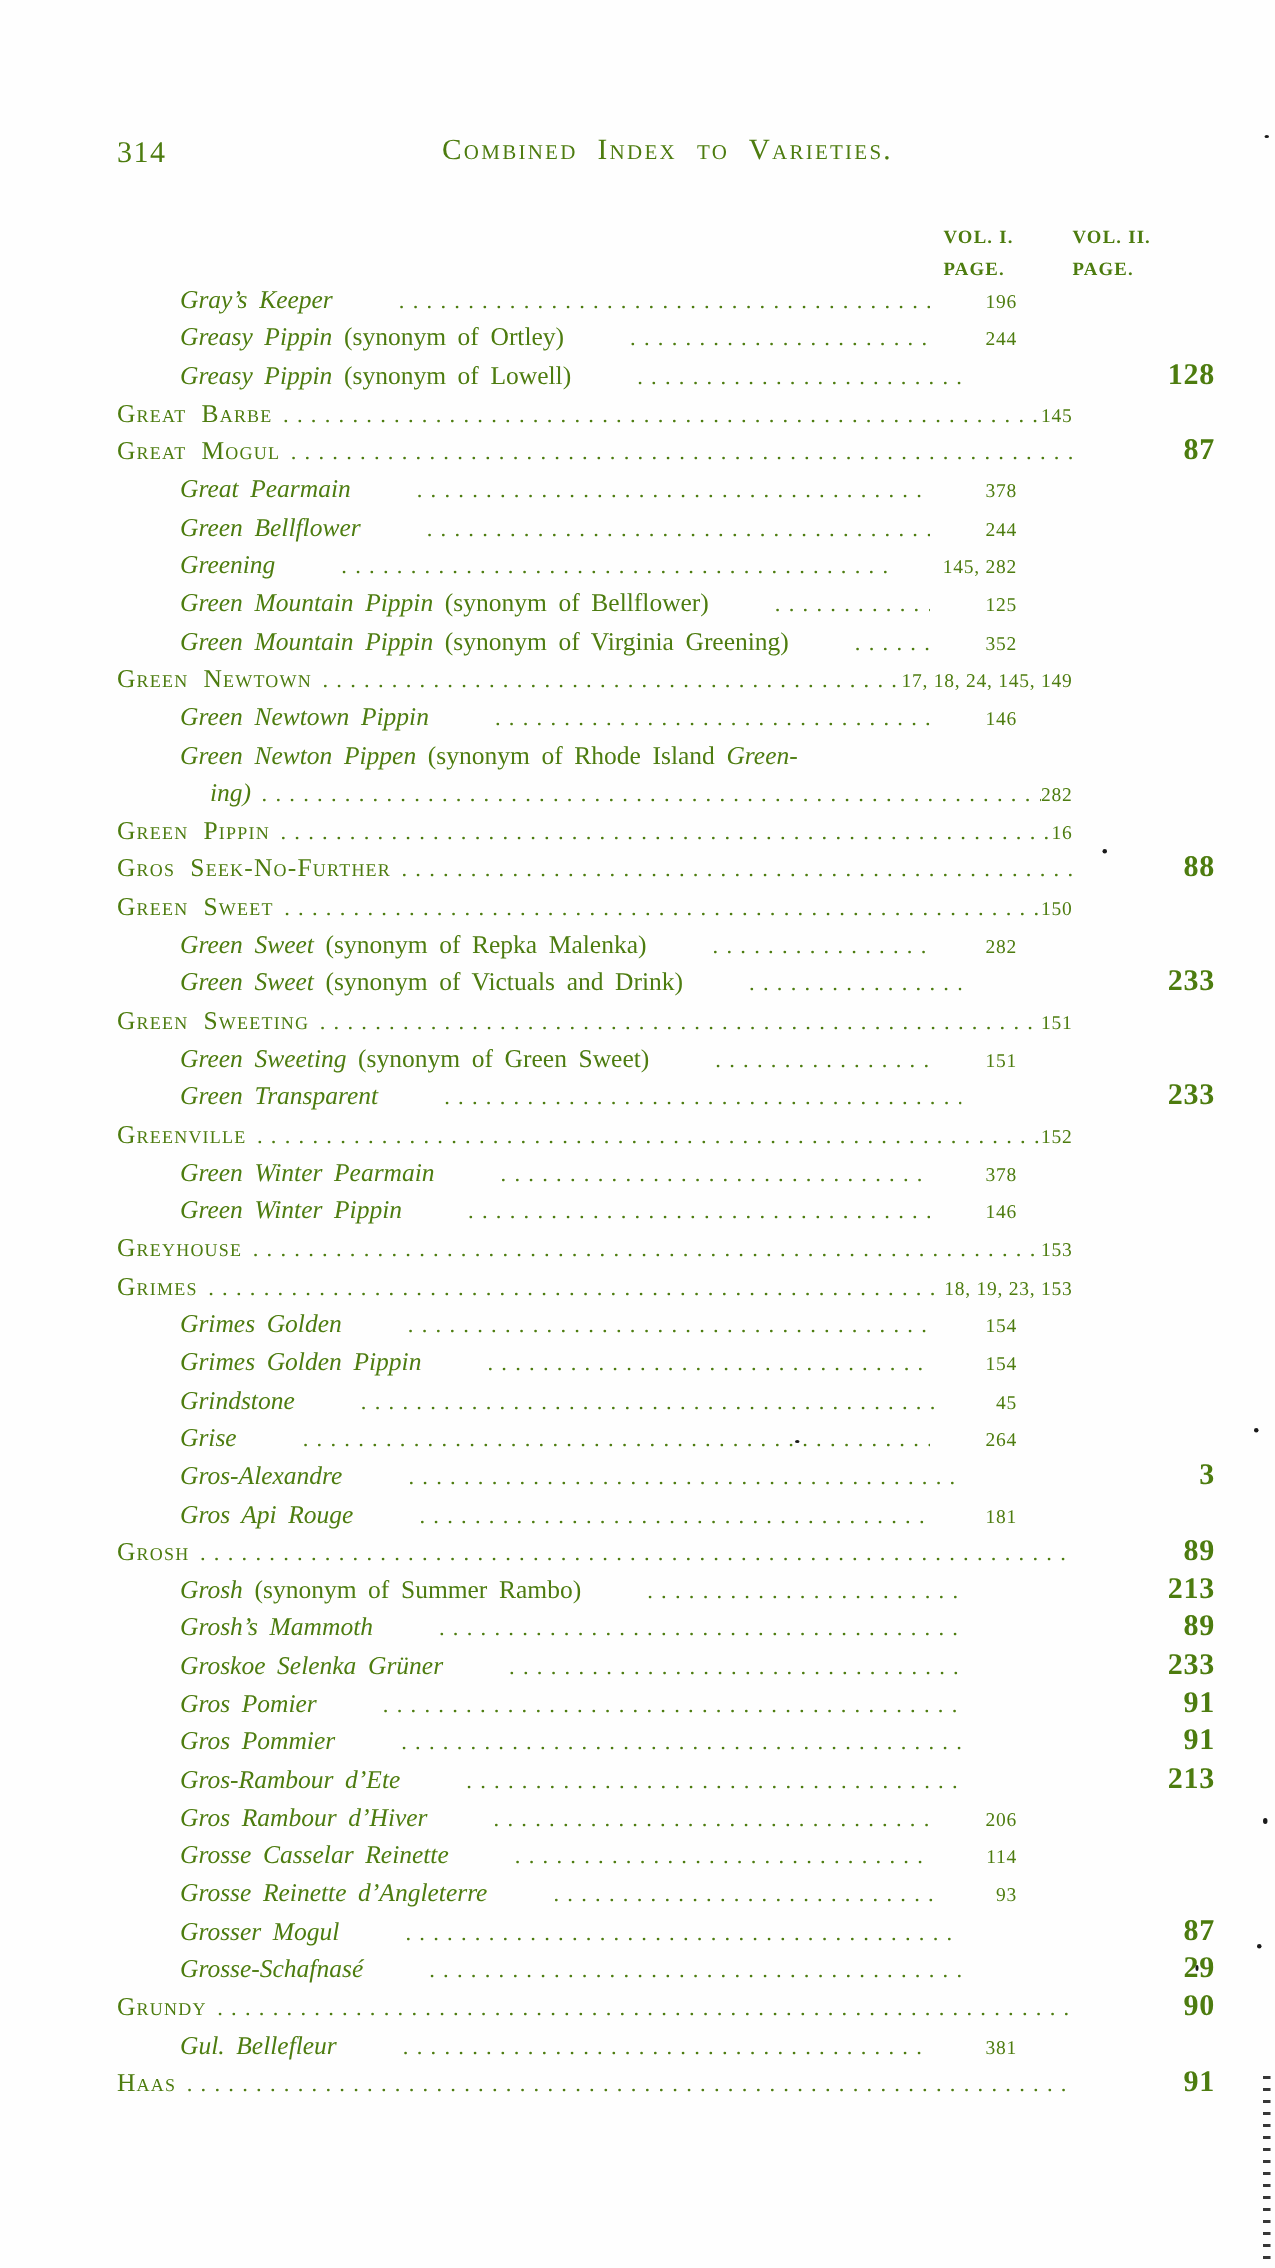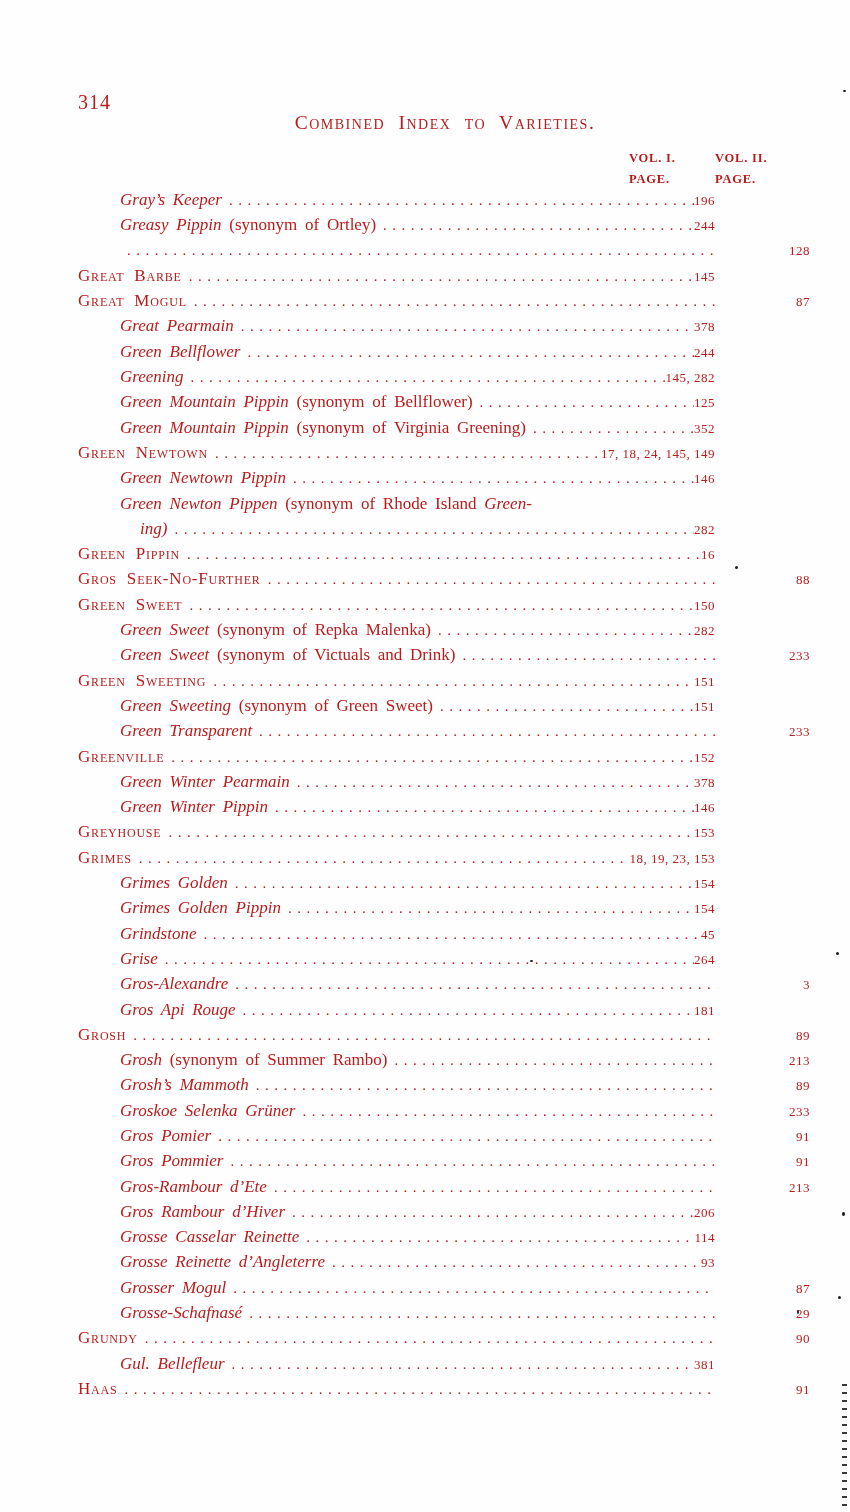--- a/index.html
+++ b/index.html
@@ -3,40 +3,39 @@
 <meta charset="utf-8">
 <style>
   * { margin: 0; padding: 0; box-sizing: border-box; }
   html, body { background: #ffffff; }
   .page {
     position: relative;
     width: 850px;
     height: 1512px;
     background: #fefefe;
     font-family: "Liberation Serif", serif;
-    color: #b91c1c;
+    color: #4d7c0f;
     overflow: hidden;
   }
   
   .runhead {
     position: absolute;
     top: 90px; left: 78px; right: 38px;
     height: 28px;
   }
   .folio {
     position: absolute; left: 0; top: 1px;
     font-size: 20px; letter-spacing: 1px;
   }
   .booktitle {
     text-align: center;
     font-variant: small-caps;
     font-size: 19.5px;
     letter-spacing: 1.5px;
     word-spacing: 7px;
-    margin-top: 22px;
   }
   
   .colheads {
     position: absolute;
     top: 148px; left: 78px; right: 38px;
     display: flex;
     justify-content: flex-end;
   }
   .colhead {
     width: 86px;
@@ -53,21 +52,21 @@
     top: 187px; left: 78px; right: 38px;
   }
   .row {
     display: flex;
     align-items: baseline;
     height: 25.3px;
     line-height: 25.3px;
     font-size: 17px;
     white-space: nowrap;
   }
-  .row.sub  { padding-left: 42px; }
+  .row.sub  { padding-left: 42px; gap: 37px; }
   .row.cont { padding-left: 62px; }
   .row.main .label {
     font-variant: small-caps;
     letter-spacing: 0.8px;
     word-spacing: 5px;
   }
   .label { flex: none; word-spacing: 3.5px; }
   .label .it { font-style: italic; }
   .leader {
     flex: 1 1 auto;
@@ -84,23 +83,24 @@
   .v1 {
     flex: none;
     text-align: right;
     font-size: 13px;
     letter-spacing: 0.5px;
   }
   .v2 {
     flex: none;
     width: 97px;
     text-align: right;
-    font-size: 13px;
+    font-size: 20px;
     letter-spacing: 0.5px;
     padding-right: 2px;
+    font-weight: bold;
   }
   
   .noise-strip {
     position: absolute;
     right: 3px; bottom: 0;
     width: 5px; height: 128px;
     background: repeating-linear-gradient(to bottom,
       rgba(20,20,20,0.85) 0 2px, transparent 2px 8px);
   }
   .speck {
@@ -137,20 +137,21 @@
         <span class="v1">196</span>
         <span class="v2"></span>
       </div>
       <div class="row sub">
         <span class="label"><span class="it">Greasy Pippin</span><span> (synonym of Ortley)</span></span>
         <span class="leader"></span>
         <span class="v1">244</span>
         <span class="v2"></span>
       </div>
       <div class="row sub">
+        <span class="label"><span class="it">Greasy Pippin</span><span> (synonym of Lowell)</span></span>
         <span class="leader"></span>
         <span class="v1"></span>
         <span class="v2">128</span>
       </div>
       <div class="row main">
         <span class="label"><span>Great Barbe</span></span>
         <span class="leader"></span>
         <span class="v1">145</span>
         <span class="v2"></span>
       </div>

